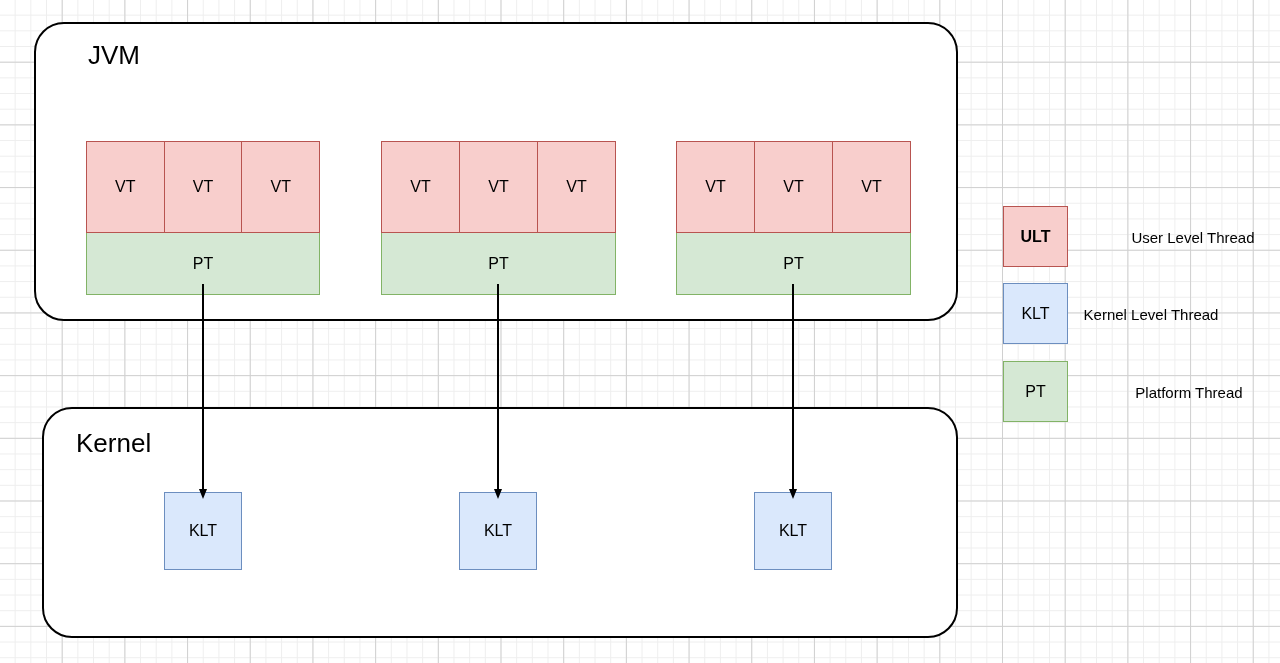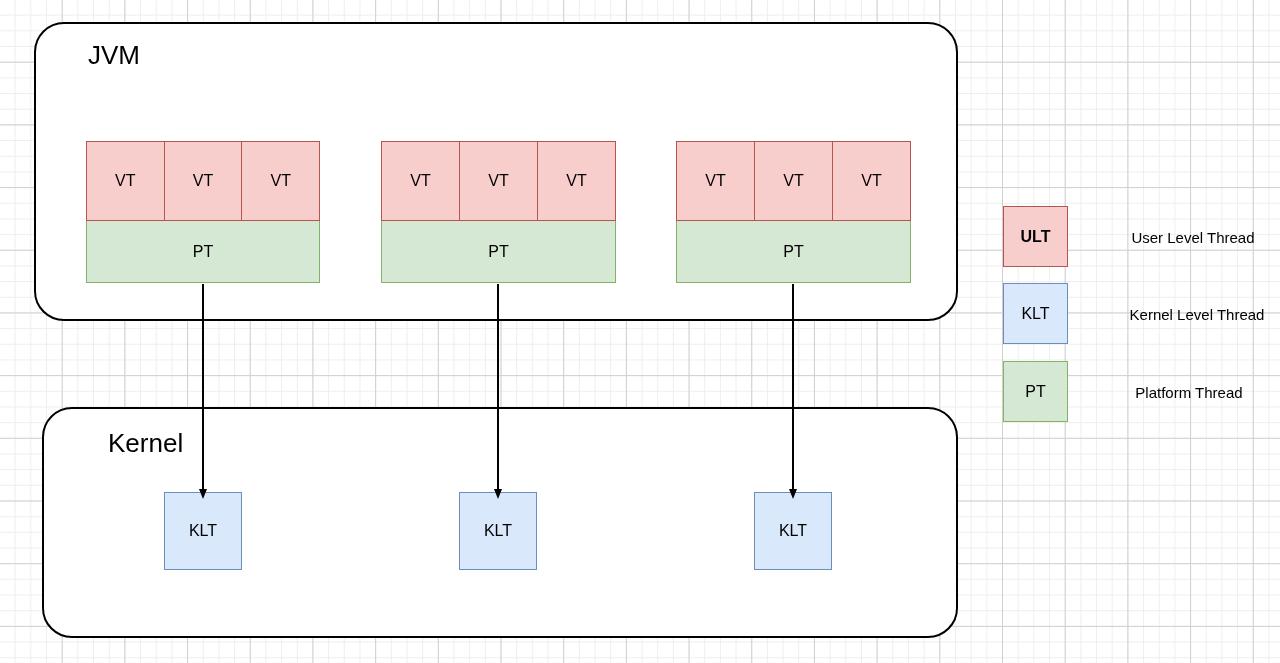--- a/index.html
+++ b/index.html
@@ -45,21 +45,21 @@
     line-height: 1;
     white-space: nowrap;
   }
 
   
   .thread-group {
     position: absolute;
   }
   .vt-row {
     display: flex;
-    height: 80px;
+    height: 92px;
   }
   .vt-cell {
     flex: 1 1 0;
     background: #f8cecc;
     border: 1px solid #b85450;
     margin-left: -1px;
     display: flex;
     align-items: center;
     justify-content: center;
     font-size: 16px;
@@ -129,21 +129,21 @@
 </style>
 </head>
 <body>
 
 <div id="canvas">
 
   <div class="container-box" id="jvm-box" style="left: 34px; top: 22px; width: 924px; height: 299px;"></div>
   <div class="container-title" id="jvm-title" style="left: 88px; top: 42px;">JVM</div>
 
   <div class="container-box" id="kernel-box" style="left: 42px; top: 407px; width: 916px; height: 231px;"></div>
-  <div class="container-title" id="kernel-title" style="left: 76px; top: 430px; margin-left: 32px;">Kernel</div>
+  <div class="container-title" id="kernel-title" style="left: 76px; top: 430px;">Kernel</div>
 
   <div id="thread-groups-host">
       <div class="thread-group" style="left: 86px; top: 141px; width: 234px;">
         <div class="vt-row">
           <div class="vt-cell">VT</div>
           <div class="vt-cell">VT</div>
           <div class="vt-cell">VT</div>
         </div>
         <div class="pt-cell">PT</div>
       </div>
@@ -181,18 +181,18 @@
         <line x1="203" y1="284" x2="203" y2="490" stroke="#000000" stroke-width="2" marker-end="url(#arrowhead)"></line>
         <line x1="498" y1="284" x2="498" y2="490" stroke="#000000" stroke-width="2" marker-end="url(#arrowhead)"></line>
         <line x1="793" y1="284" x2="793" y2="490" stroke="#000000" stroke-width="2" marker-end="url(#arrowhead)"></line>
       </g>
   </svg>
 
   <div id="legend-host">
       <div class="legend-swatch ult" style="left: 1003px; top: 206px;">ULT</div>
       <div class="legend-label" style="left: 1189px; top: 237px; padding-left: 8px;">User Level Thread</div>
       <div class="legend-swatch klt" style="left: 1003px; top: 283px;">KLT</div>
-      <div class="legend-label" style="left: 1197px; top: 314px;">Kernel Level Thread</div>
+      <div class="legend-label" style="left: 1151px; top: 314px;">Kernel Level Thread</div>
       <div class="legend-swatch pt" style="left: 1003px; top: 361px;">PT</div>
       <div class="legend-label" style="left: 1189px; top: 392px;">Platform Thread</div>
     </div>
 
 </div>
 
 </body></html>

